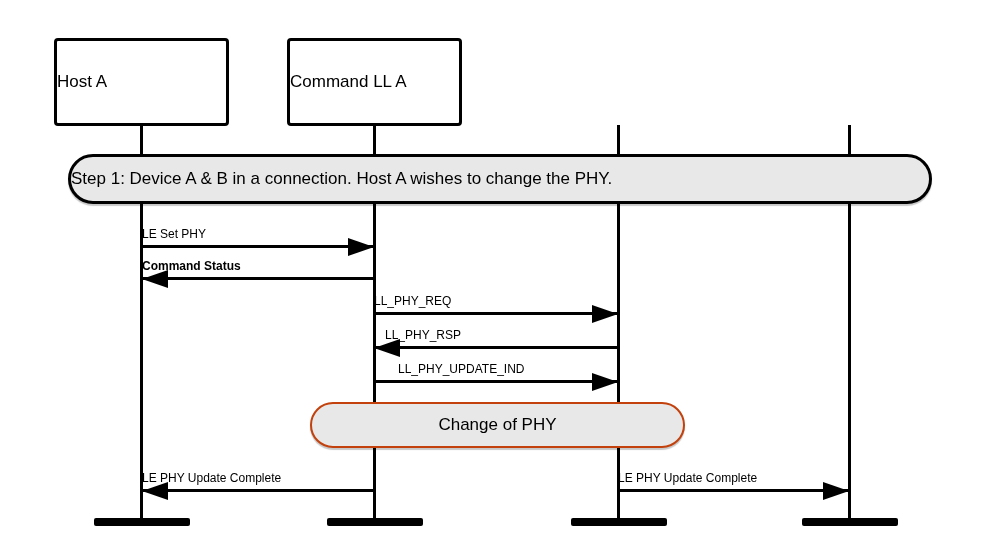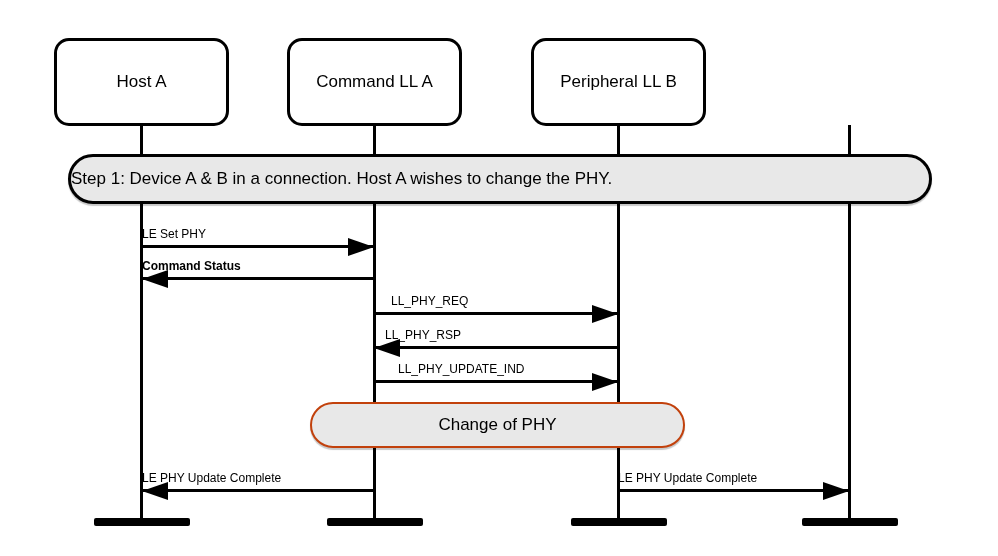--- a/index.html
+++ b/index.html
@@ -2,22 +2,22 @@
 <html><head>
 <meta charset="utf-8">
 <style>
   html,body{margin:0;padding:0;background:#ffffff;}
   #canvas{
     position:relative;width:998px;height:556px;background:#ffffff;overflow:hidden;
     font-family:"Liberation Sans","DejaVu Sans",sans-serif;color:#000;
   }
   .actor{
     position:absolute;top:38px;width:175px;height:88px;background:#ffffff;
-    border:3px solid #000;border-radius:15px;display:flex;align-items:center;
-    justify-content:center;font-size:17px;z-index:3;box-sizing:border-box;
+    border:3px solid #000;border-radius:4px;display:flex;align-items:center;
+    font-size:17px;z-index:3;box-sizing:border-box;
   }
   .lifeline{position:absolute;width:3px;background:#000;top:125px;height:398px;z-index:1;}
   .endbar{position:absolute;width:96px;height:8px;background:#000;top:518px;z-index:2;border-radius:2px;}
   .banner{
     position:absolute;left:68px;top:154px;width:864px;height:50px;background:#e8e8e8;
     border:3px solid #000;border-radius:27px;display:flex;align-items:center;
     font-size:17px;z-index:4;box-sizing:border-box;box-shadow:0 2px 1px rgba(0,0,0,0.22);
   }
   .statepill{
     position:absolute;left:310px;top:402px;width:375px;height:46px;background:#e8e8e8;
@@ -51,42 +51,39 @@
   <div class="endbar" style="left:327px;"></div>
   <div class="endbar" style="left:571px;"></div>
   <div class="endbar" style="left:802px;"></div>
 
   <div class="actor" style="left:54px;">
     <span>Host A</span>
   </div>
   <div class="actor" style="left:287px;">
     <span>Command LL A</span>
   </div>
-  <div class="actor" style="left:531px;">
-    <span>Peripheral LL B</span>
-  </div>
 
   <div class="banner">
     <span>Step 1: Device A &amp; B in a connection. Host A wishes to change the PHY.</span>
   </div>
 
   <div>
     <div class="msg-label" style="left:142px;top:227px;width:232px;">LE Set PHY</div>
     <div class="msg-line" style="left:142px;top:245px;width:232px;"></div>
     <div class="arrow-r" style="left:348px;top:238px;"></div>
   </div>
 
   <div>
     <div class="msg-label" style="left:142px;top:259px;width:232px;font-weight:bold;">Command Status</div>
     <div class="msg-line" style="left:142px;top:277px;width:232px;"></div>
     <div class="arrow-l" style="left:142px;top:270px;"></div>
   </div>
 
   <div>
-    <div class="msg-label" style="left:374px;top:294px;width:244px;padding-left:17px;">LL_PHY_REQ</div>
+    <div class="msg-label" style="left:374px;top:294px;width:244px;">LL_PHY_REQ</div>
     <div class="msg-line" style="left:374px;top:312px;width:244px;"></div>
     <div class="arrow-r" style="left:592px;top:305px;"></div>
   </div>
 
   <div>
     <div class="msg-label" style="left:374px;top:328px;width:244px;margin-left:11px;">LL_PHY_RSP</div>
     <div class="msg-line" style="left:374px;top:346px;width:244px;"></div>
     <div class="arrow-l" style="left:374px;top:339px;"></div>
   </div>
 

